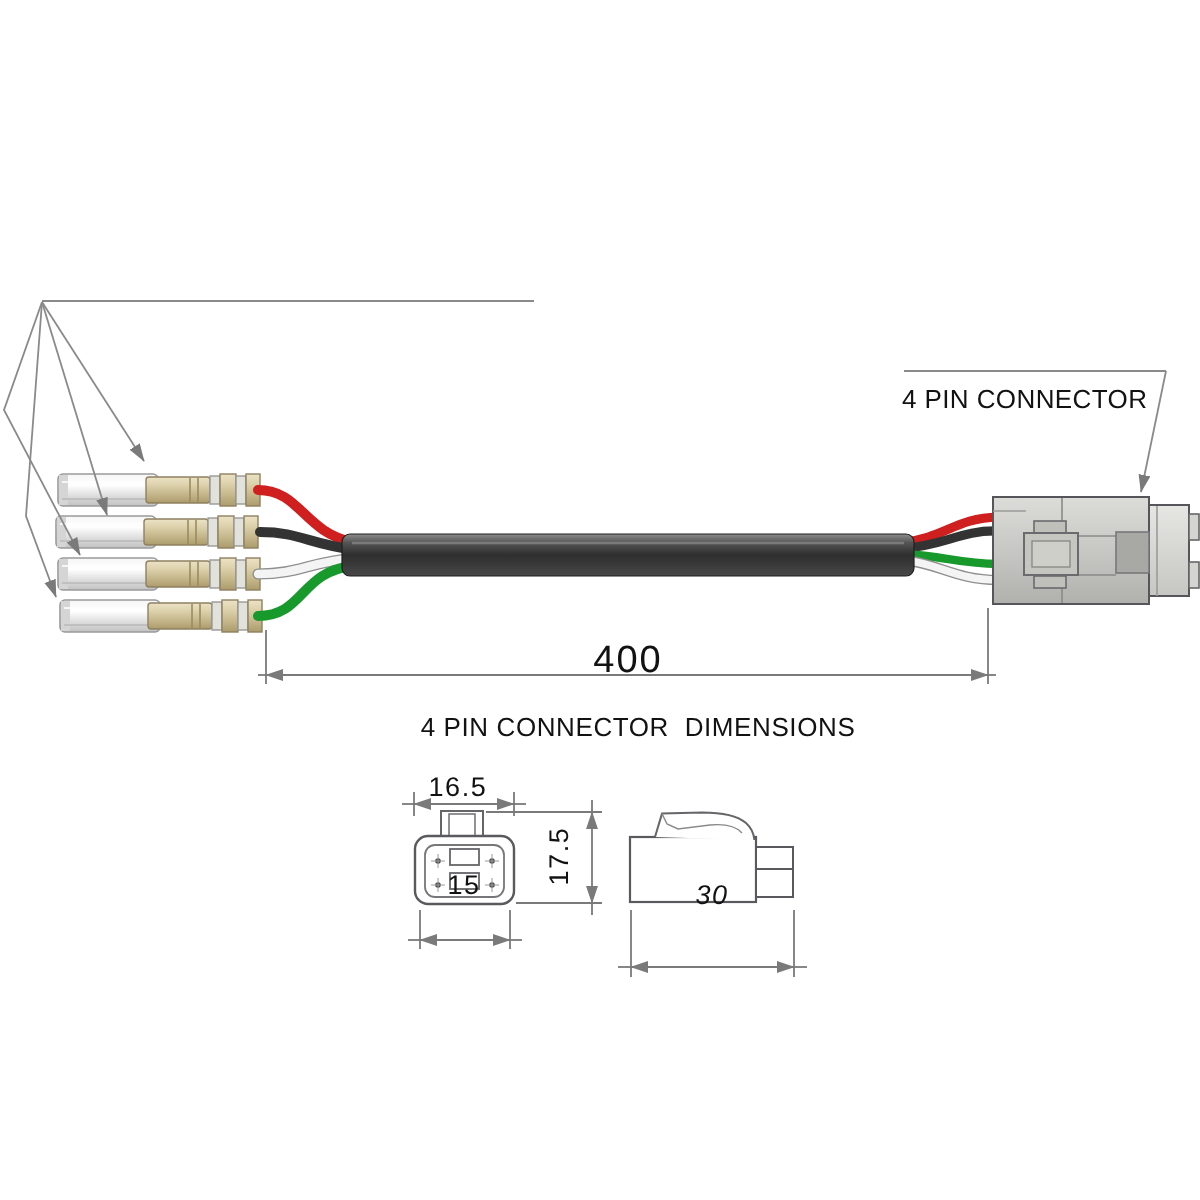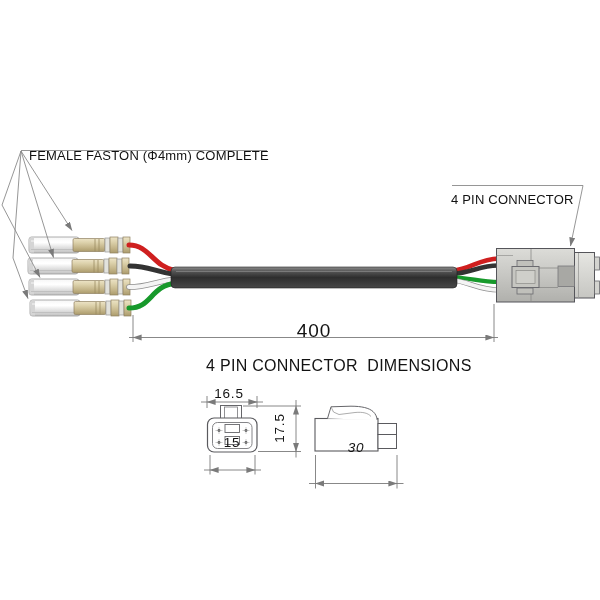--- a/index.html
+++ b/index.html
@@ -5,21 +5,21 @@
   html,body{margin:0;padding:0;background:#ffffff;}
   #canvas{position:relative;width:600px;height:600px;background:#ffffff;overflow:hidden;
           font-family:"Liberation Sans", sans-serif;color:#121212;}
   #lineart{position:absolute;left:0;top:0;}
   .txt{position:absolute;font-family:"Liberation Sans", sans-serif;color:#121212;
        white-space:pre;line-height:1.25;}
   .lab{font-size:13px;letter-spacing:0.2px;}
   .dim{font-size:13.5px;letter-spacing:0.8px;text-align:center;}
   .big{font-size:19px;letter-spacing:1px;text-align:center;}
   .rot{transform:rotate(-90deg);transform-origin:center center;}
-  .ttl{font-size:16px;letter-spacing:0.3px;text-align:left;}
+  .ttl{font-size:13px;letter-spacing:0.3px;text-align:center;}
 </style>
 </head>
 <body>
 
 <div id="canvas">
 
 <svg id="lineart" width="600" height="600" viewBox="0 0 600 600">
   <defs>
     <linearGradient id="gradSleeve" x1="0" y1="0" x2="0" y2="1">
       <stop offset="0" stop-color="#f6f6f6"></stop>
@@ -225,21 +225,20 @@
     <line x1="21" y1="151" x2="72" y2="230.5" marker-end="url(#arr)"></line>
     <line x1="21" y1="151" x2="53.5" y2="257.5" marker-end="url(#arr)"></line>
     <polyline points="21,151 2,205 40,277.5" marker-end="url(#arr)"></polyline>
     <polyline points="21,151 13,258 28,298.5" marker-end="url(#arr)"></polyline>
     <line x1="452" y1="185.5" x2="583" y2="185.5"></line>
     <line x1="583" y1="185.5" x2="570.5" y2="246" marker-end="url(#arr)"></line>
   </g>
 </svg>
 
 <div class="txt lab" style="left:29px;top:115px;">
-  <span style="display:block">FEMALE FASTON (Φ4mm) COMPLETE</span>
 </div>
 
 <div class="txt lab" style="left:451px;top:170px;margin-top:22px;">4 PIN CONNECTOR</div>
 
 <div class="txt big" style="left:292px;top:319px;width:44px;">400</div>
 
 <div class="txt ttl" style="left:206px;top:356px;width:226px;">4 PIN CONNECTOR  DIMENSIONS</div>
 
 <div class="txt dim" style="left:205px;top:386px;width:48px;">16.5</div>
 

